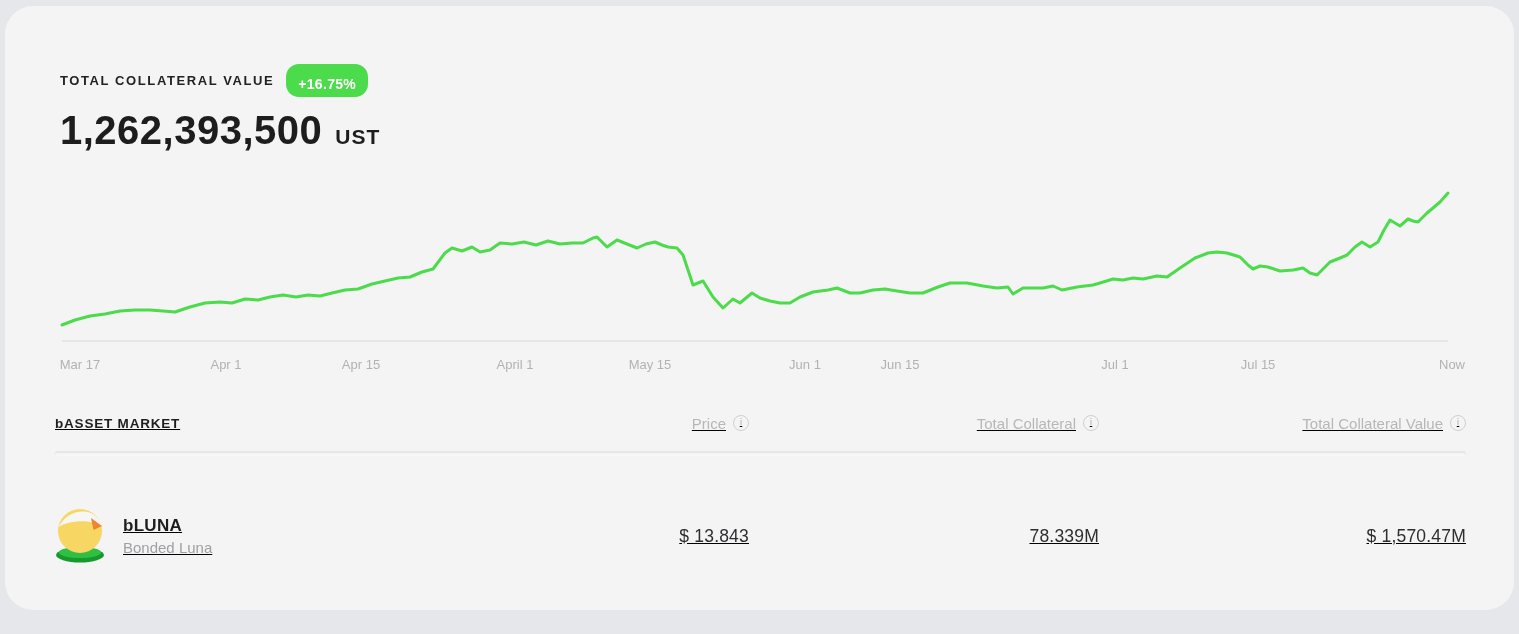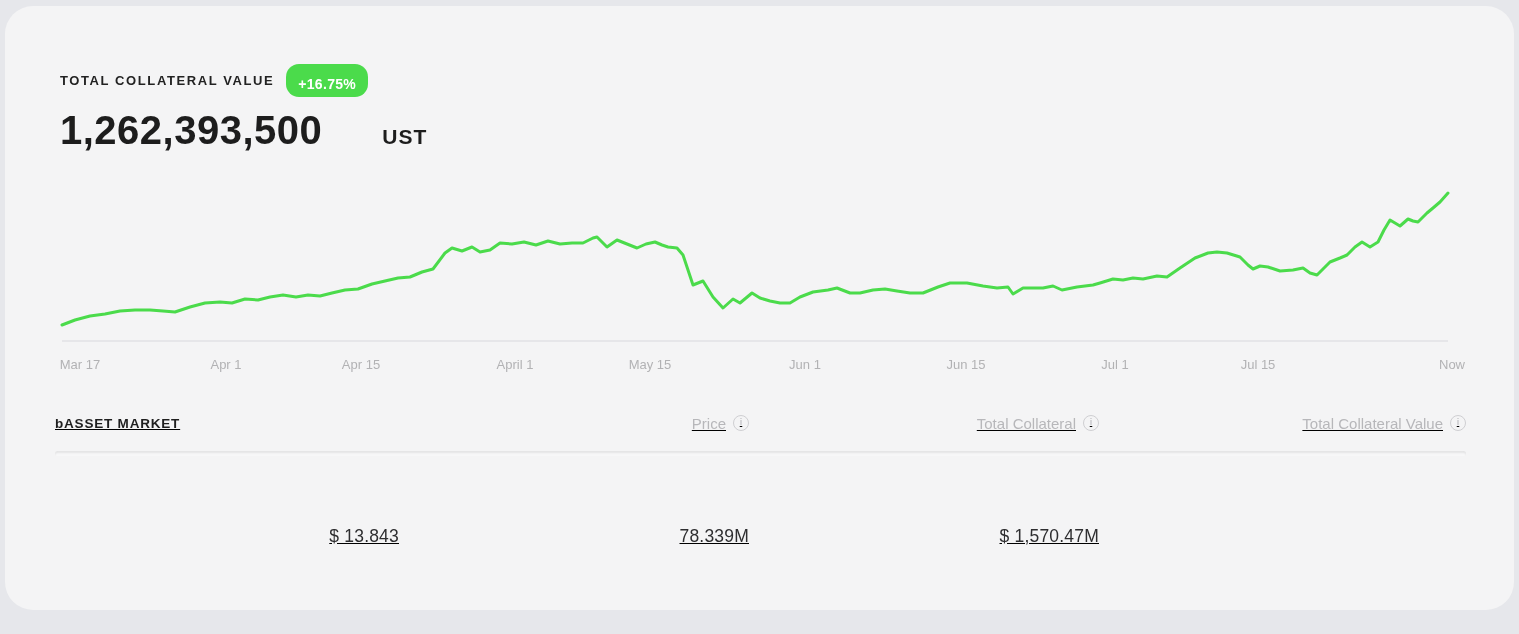--- a/index.html
+++ b/index.html
@@ -7,21 +7,21 @@
   .card{position:absolute;left:5px;top:6px;width:1509px;height:604px;
     background:#f4f4f5;border-radius:28px;}
   
   .hdr{position:absolute;left:55px;top:58px;}
   .hdr-row{display:flex;align-items:center;gap:12px;}
   .hdr-label{font-size:13px;font-weight:700;letter-spacing:1.6px;color:#222;}
   .badge{background:var(--green,#4bdb4b);color:#fff;font-size:14px;font-weight:700;
     padding:12px 12px 5px;border-radius:13px;letter-spacing:.3px;}
   .amount-row{display:flex;align-items:baseline;gap:13px;margin-top:11px;}
   .amount{font-size:40px;font-weight:800;color:#1d1d1d;letter-spacing:.5px;}
-  .denom{font-size:21px;font-weight:800;color:#1d1d1d;letter-spacing:1px;margin-left:47px;}
+  .denom{font-size:21px;font-weight:800;color:#1d1d1d;letter-spacing:1px;}
   
   .chart-svg{position:absolute;left:0;top:0;width:1519px;height:634px;pointer-events:none;}
   .ticks{position:absolute;left:0;top:351px;width:1519px;height:16px;}
   .ticks .tick{position:absolute;transform:translateX(-50%);font-size:13px;color:#b2b2b4;white-space:nowrap;}
   
   .table{position:absolute;left:0;top:400px;width:1509px;padding:0 48px 0 50px;box-sizing:border-box;}
   .grid{display:grid;grid-template-columns:1fr 350px 350px 367px;align-items:center;text-decoration:underline;}
   .thead{height:34px;}
   .t-title{font-size:13.5px;font-weight:700;letter-spacing:.8px;color:#1f1f1f;}
   .th{justify-self:end;display:flex;gap:7px;font-size:15px;color:#b7b7ba;}
@@ -51,21 +51,21 @@
     </div>
   </div>
 
   <div class="ticks">
       <span class="tick" style="left: 75px;">Mar 17</span>
       <span class="tick" style="left: 221px;">Apr 1</span>
       <span class="tick" style="left: 356px;">Apr 15</span>
       <span class="tick" style="left: 510px;">April 1</span>
       <span class="tick" style="left: 645px;">May 15</span>
       <span class="tick" style="left: 800px;">Jun 1</span>
-      <span class="tick" style="left: 961px;">Jun 15</span>
+      <span class="tick" style="left: 895px;">Jun 15</span>
       <span class="tick" style="left: 1110px;">Jul 1</span>
       <span class="tick" style="left: 1253px;">Jul 15</span>
       <span class="tick" style="left: 1447px;">Now</span>
     </div>
 
   <div class="table">
     <div class="grid thead">
       <span class="t-title">bASSET MARKET</span>
       <span class="th">
         <span>Price</span>
@@ -77,20 +77,36 @@
       </span>
       <span class="th">
         <span>Total Collateral Value</span>
         <span class="info-i">i</span>
       </span>
     </div>
 
     <div class="divider"></div>
 
     <div class="grid trow">
+      <div class="asset-cell">
+        <span>
+          <svg width="50" height="58" viewBox="0 0 50 58" aria-hidden="true">
+            <ellipse cx="25" cy="50" rx="24" ry="7.5" fill="#169a2d"></ellipse>
+            <ellipse cx="25" cy="47.5" rx="21" ry="5.5" fill="#2fc043"></ellipse>
+            <circle cx="25" cy="26" r="22" fill="#f8d663"></circle>
+            <path d="M 3.5,22 C 9,11 20,5.5 30,6.5 C 38.5,7.5 44.5,13 47,21
+                     C 36,14 14,15 3.5,22 Z" fill="#f6f7f4"></path>
+            <path d="M 36,13 L 47,21 L 38.5,25 Z" fill="#ef8430"></path>
+          </svg>
+        </span>
+        <div>
+          <div class="asset-name">bLUNA</div>
+          <div class="asset-desc">Bonded Luna</div>
+        </div>
+      </div>
       <span class="cell-val">$ 13.843</span>
       <span class="cell-val">78.339M</span>
       <span class="cell-val">$ 1,570.47M</span>
     </div>
   </div>
 </div>
 
 <svg class="chart-svg" viewBox="0 0 1519 634">
   <line stroke="#e2e2e4" stroke-width="1.5" x1="62" x2="1448" y1="341" y2="341"></line>
   <polyline fill="none" stroke-width="3" stroke-linecap="round" stroke-linejoin="round" points="62,325 75,320 90,316 105,314 120,311 135,310 150,310 163,311 175,312 190,307 205,303 220,302 232,303 245,299 258,300 270,297 283,295 296,297 308,295 320,296 332,293 345,290 358,289 372,284 385,281 398,278 410,277 422,272 433,269 445,253 452,248 462,251 472,247 480,252 490,250 500,243 512,244 524,242 536,245 548,241 560,244 572,243 583,243 593,238 597,237 607,247 617,240 627,244 637,248 646,244 655,242 662,245 668,247 677,248 683,255 693,285 703,281 713,297 723,308 733,299 740,303 752,293 760,298 770,301 780,303 790,303 800,297 813,292 828,290 837,288 850,293 860,293 873,290 885,289 897,291 910,293 923,293 938,287 950,283 967,283 983,286 997,288 1008,287 1013,294 1023,288 1033,288 1043,288 1053,286 1062,290 1077,287 1093,285 1100,283 1113,279 1123,280 1133,278 1143,279 1157,276 1167,277 1180,268 1195,258 1208,253 1217,252 1227,253 1240,257 1248,265 1253,269 1260,266 1268,267 1280,271 1293,270 1303,268 1310,273 1317,275 1330,262 1340,258 1347,255 1355,247 1362,242 1370,247 1378,242 1384,230 1390,220 1400,226 1408,219 1413,221 1418,222 1427,213 1433,208 1440,202 1448,193" stroke="#4bdb4b"></polyline>

